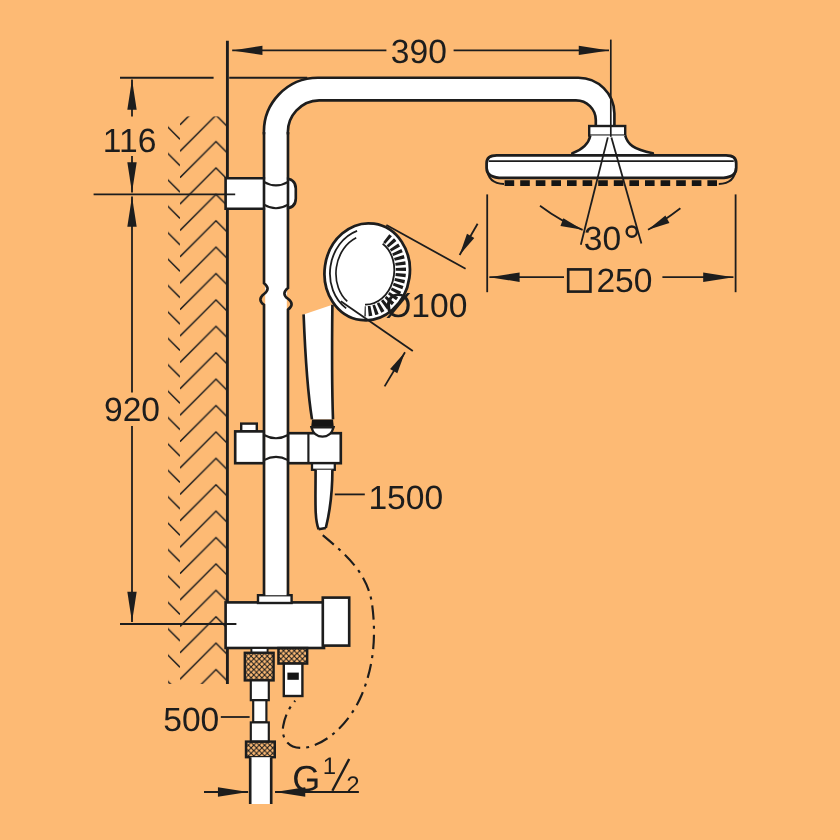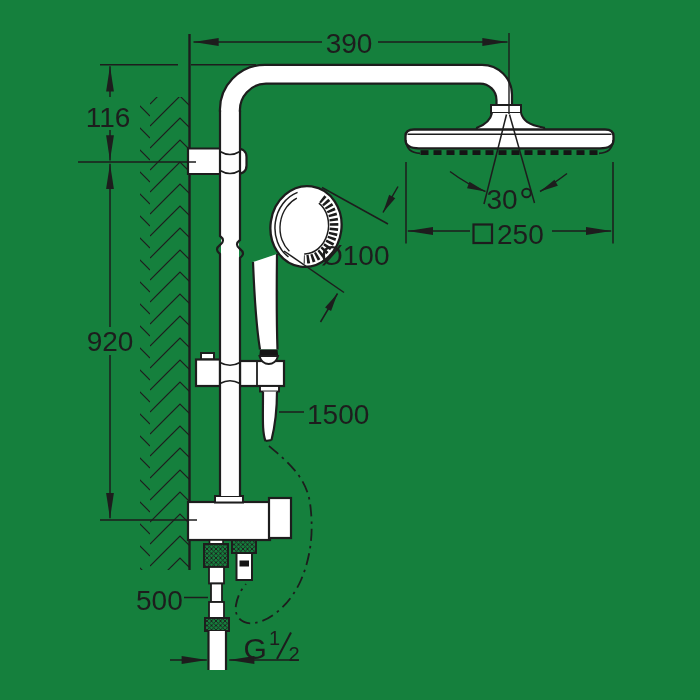--- a/index.html
+++ b/index.html
@@ -1,16 +1,16 @@
 <!DOCTYPE html>
 <html><head>
 <meta charset="utf-8">
 <style>
   html,body{margin:0;padding:0;background:#ffffff;}
-  #stage{width:700px;height:700px;background:#15803d;position:relative;overflow:hidden;}
+  #stage{width:700px;height:700px;background:#fdba74;position:relative;overflow:hidden;}
   svg{display:block;}
   text{font-family:"Liberation Sans","DejaVu Sans",sans-serif;fill:#1d1d1d;}
   .dimtxt{font-size:28px;}
   .dimtxt-sm{font-size:20px;}
   .dimtxt-g{font-size:30px;}
 </style>
 </head>
 <body>
 
 <div id="stage">

